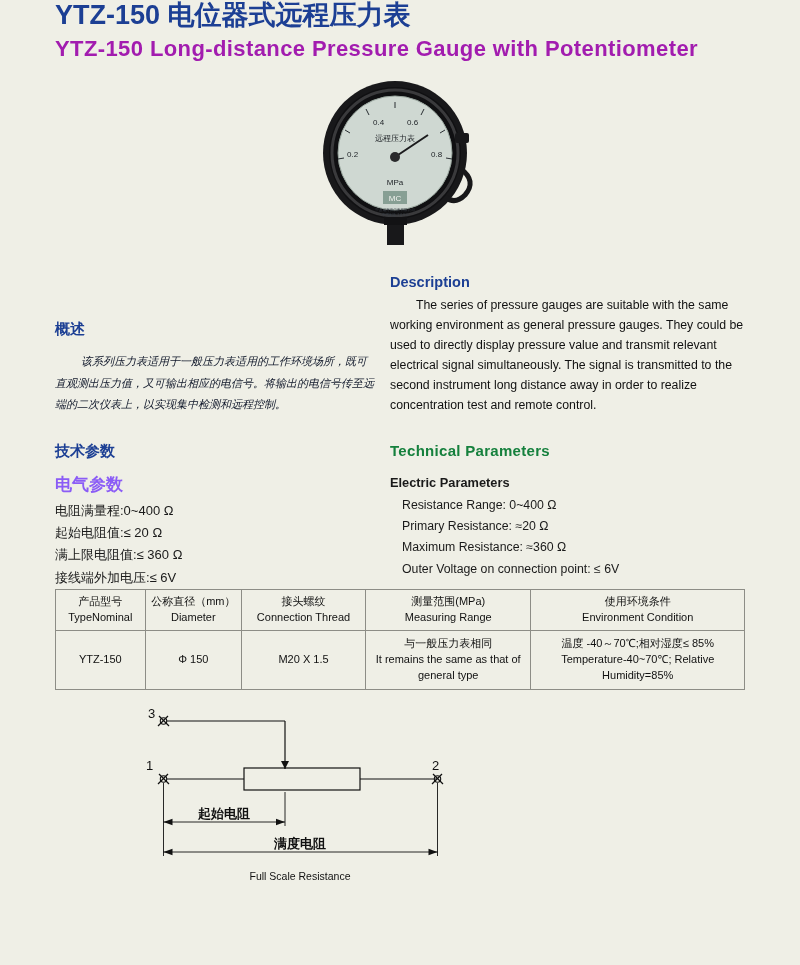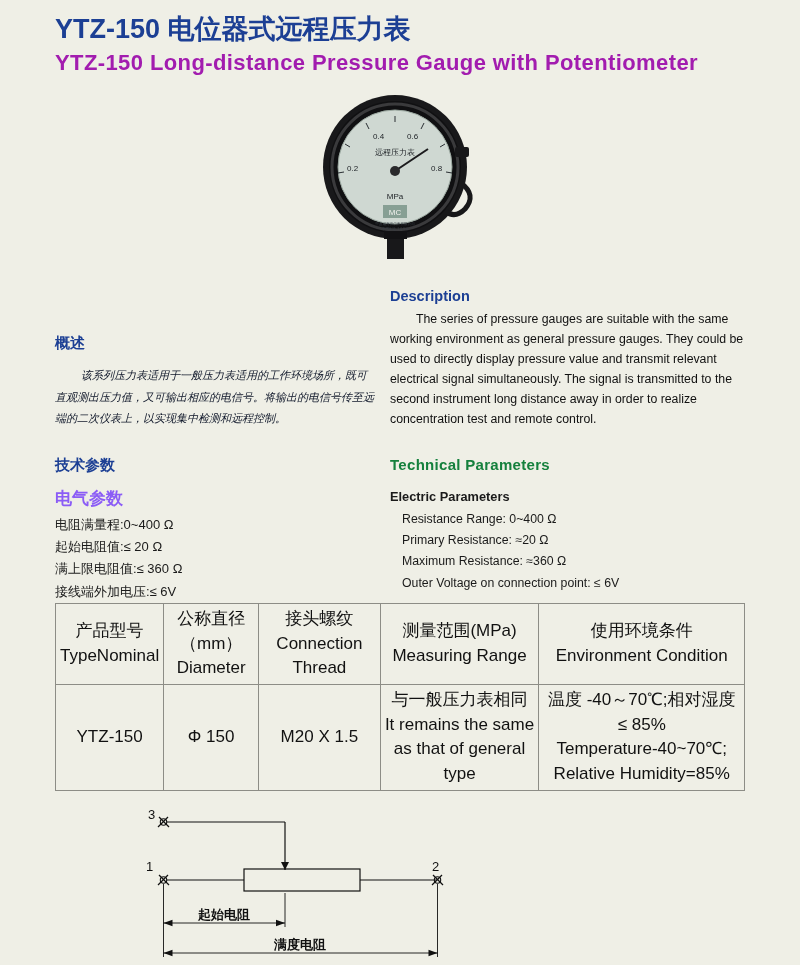--- a/index.html
+++ b/index.html
@@ -19,21 +19,20 @@
     position: relative;
     width: 800px;
     height: 965px;
     box-sizing: border-box;
     padding: 0 55px;
   }
 
   
   .title-cn {
     margin: 0;
-    padding-top: 14px;
     font-size: 27px;
     font-weight: bold;
     color: #1c3f94;
     letter-spacing: 0px;
     line-height: 1.15;
   }
   .title-en {
     margin: 4px 0 0 0;
     font-size: 22px;
     font-weight: bold;
@@ -130,21 +129,21 @@
 
   
   .basic-title {
     margin: 22px 0 6px 0;
     font-size: 13px;
     font-weight: bold;
   }
   table.basic {
     width: 100%;
     border-collapse: collapse;
-    font-size: 17px;
+    font-size: 11px;
     color: #111;
   }
   table.basic th, table.basic td {
     border: 1px solid #8d8d86;
     text-align: center;
     vertical-align: middle;
     padding: 3px 4px;
     line-height: 1.45;
     font-weight: normal;
   }

